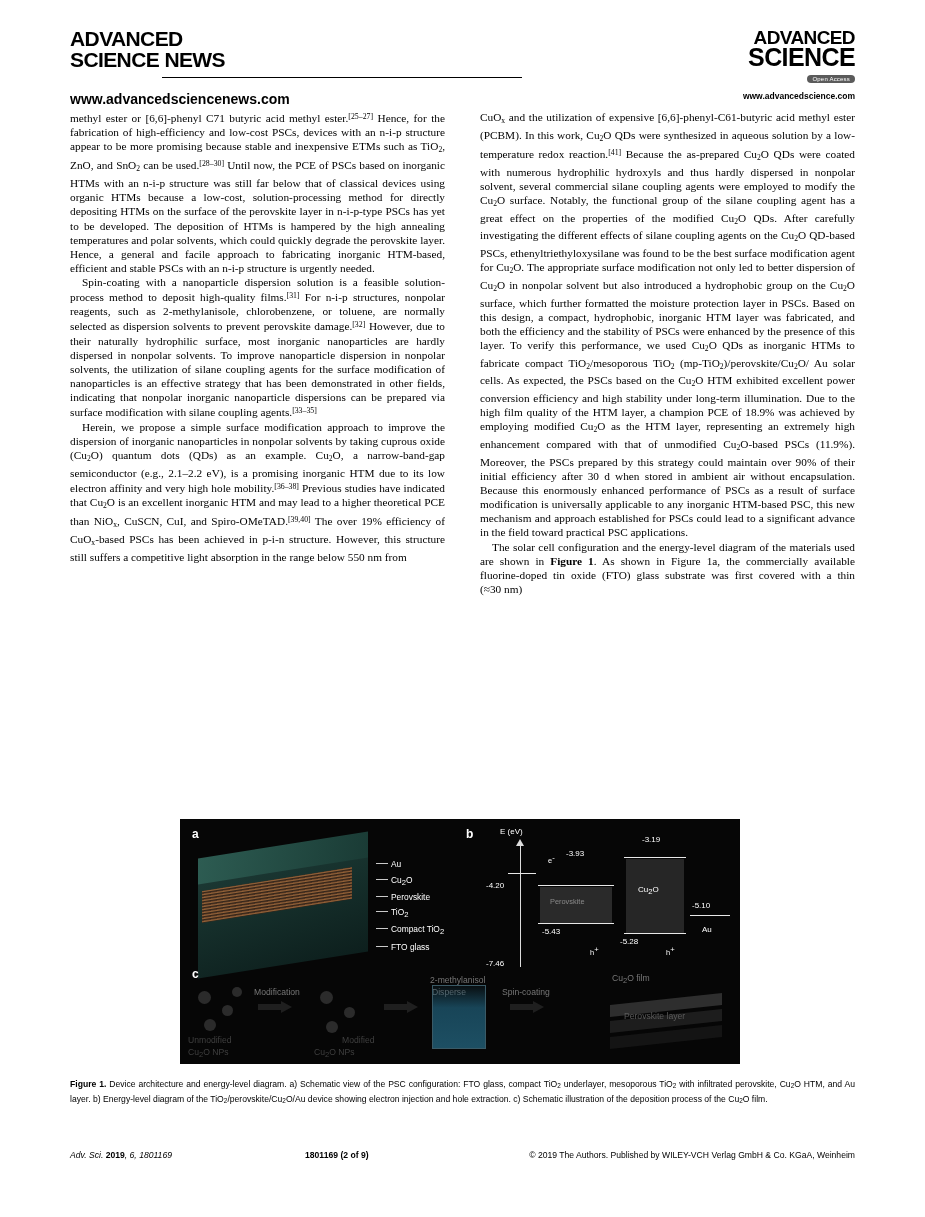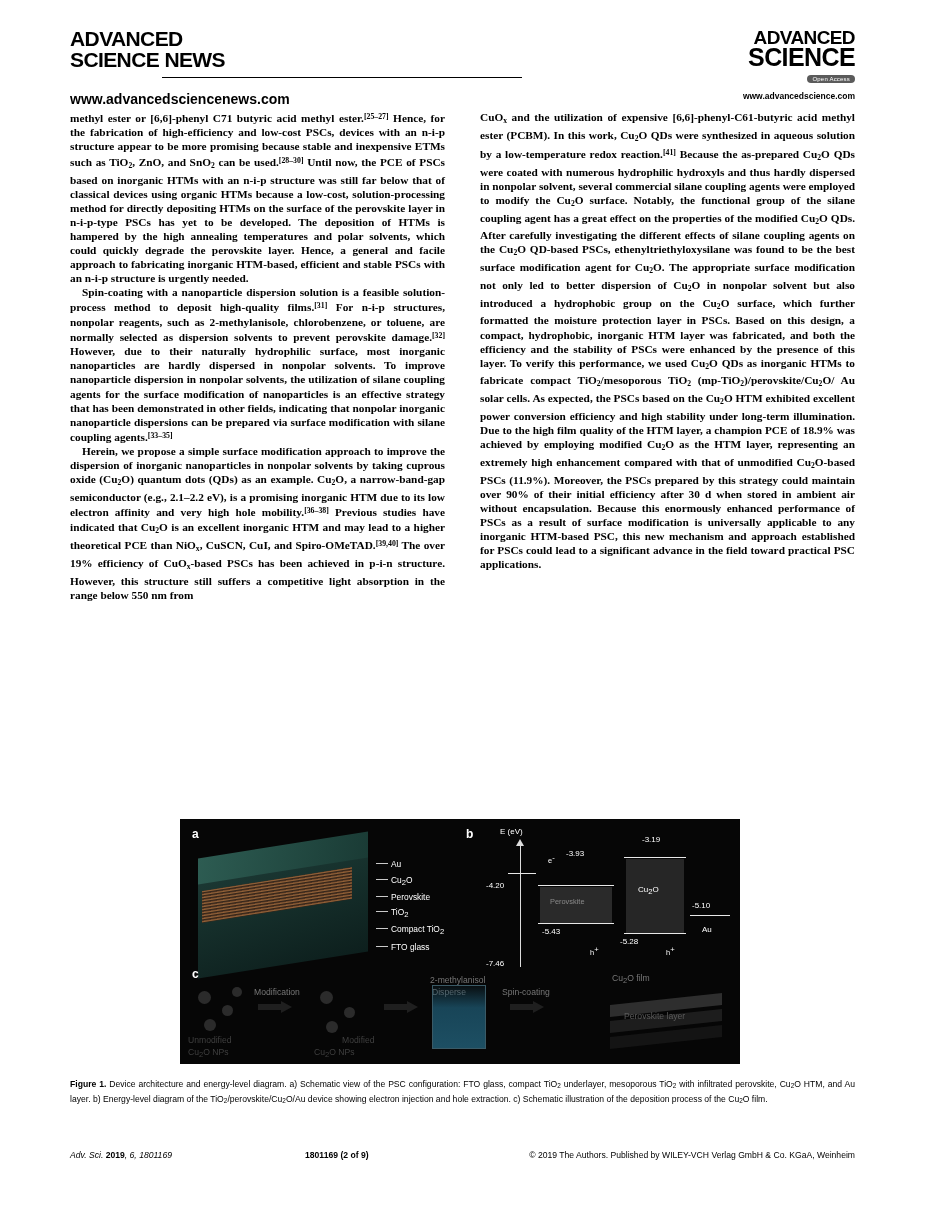--- a/index.html
+++ b/index.html
@@ -109,21 +109,20 @@
   }
   .col {
     position: absolute;
     top: 0;
     width: 375px;
     font-size: 11.3px;
     line-height: 14.1px;
     text-align: justify;
     text-justify: inter-word;
     hyphens: auto;
-    font-weight: bold;
   }
   .col.left { left: 0; }
   .col.right { left: 410px; }
   .col p {
     margin: 0;
     text-indent: 12px;
   }
   .col p.first { text-indent: 0; }
   sub { font-size: 7.6px; vertical-align: -0.22em; }
   sup { font-size: 7.6px; vertical-align: 0.45em; }
@@ -263,20 +262,21 @@
   <div class="columns">
 
     <div class="col left">
       <p class="first">methyl ester or [6,6]-phenyl C71 butyric acid methyl ester.<span class="ref">[25–27]</span> Hence, for the fabrication of high-efficiency and low-cost PSCs, devices with an n-i-p structure appear to be more promising because stable and inexpensive ETMs such as TiO<sub>2</sub>, ZnO, and SnO<sub>2</sub> can be used.<span class="ref">[28–30]</span> Until now, the PCE of PSCs based on inorganic HTMs with an n-i-p structure was still far below that of classical devices using organic HTMs because a low-cost, solution-processing method for directly depositing HTMs on the surface of the perovskite layer in n-i-p-type PSCs has yet to be developed. The deposition of HTMs is hampered by the high annealing temperatures and polar solvents, which could quickly degrade the perovskite layer. Hence, a general and facile approach to fabricating inorganic HTM-based, efficient and stable PSCs with an n-i-p structure is urgently needed.</p>
       <p>Spin-coating with a nanoparticle dispersion solution is a feasible solution-process method to deposit high-quality films.<span class="ref">[31]</span> For n-i-p structures, nonpolar reagents, such as 2-methylanisole, chlorobenzene, or toluene, are normally selected as dispersion solvents to prevent perovskite damage.<span class="ref">[32]</span> However, due to their naturally hydrophilic surface, most inorganic nanoparticles are hardly dispersed in nonpolar solvents. To improve nanoparticle dispersion in nonpolar solvents, the utilization of silane coupling agents for the surface modification of nanoparticles is an effective strategy that has been demonstrated in other fields, indicating that nonpolar inorganic nanoparticle dispersions can be prepared via surface modification with silane coupling agents.<span class="ref">[33–35]</span></p>
       <p>Herein, we propose a simple surface modification approach to improve the dispersion of inorganic nanoparticles in nonpolar solvents by taking cuprous oxide (Cu<sub>2</sub>O) quantum dots (QDs) as an example. Cu<sub>2</sub>O, a narrow-band-gap semiconductor (e.g., 2.1–2.2 eV), is a promising inorganic HTM due to its low electron affinity and very high hole mobility.<span class="ref">[36–38]</span> Previous studies have indicated that Cu<sub>2</sub>O is an excellent inorganic HTM and may lead to a higher theoretical PCE than NiO<sub>x</sub>, CuSCN, CuI, and Spiro-OMeTAD.<span class="ref">[39,40]</span> The over 19% efficiency of CuO<sub>x</sub>-based PSCs has been achieved in p-i-n structure. However, this structure still suffers a competitive light absorption in the range below 550&nbsp;nm from</p>
     </div>
 
     <div class="col right">
       <p class="first">CuO<sub>x</sub> and the utilization of expensive [6,6]-phenyl-C61-butyric acid methyl ester (PCBM). In this work, Cu<sub>2</sub>O QDs were synthesized in aqueous solution by a low-temperature redox reaction.<span class="ref">[41]</span> Because the as-prepared Cu<sub>2</sub>O QDs were coated with numerous hydrophilic hydroxyls and thus hardly dispersed in nonpolar solvent, several commercial silane coupling agents were employed to modify the Cu<sub>2</sub>O surface. Notably, the functional group of the silane coupling agent has a great effect on the properties of the modified Cu<sub>2</sub>O QDs. After carefully investigating the different effects of silane coupling agents on the Cu<sub>2</sub>O QD-based PSCs, ethenyltriethyloxysilane was found to be the best surface modification agent for Cu<sub>2</sub>O. The appropriate surface modification not only led to better dispersion of Cu<sub>2</sub>O in nonpolar solvent but also introduced a hydrophobic group on the Cu<sub>2</sub>O surface, which further formatted the moisture protection layer in PSCs. Based on this design, a compact, hydrophobic, inorganic HTM layer was fabricated, and both the efficiency and the stability of PSCs were enhanced by the presence of this layer. To verify this performance, we used Cu<sub>2</sub>O QDs as inorganic HTMs to fabricate compact TiO<sub>2</sub>/mesoporous TiO<sub>2</sub> (mp-TiO<sub>2</sub>)/perovskite/Cu<sub>2</sub>O/ Au solar cells. As expected, the PSCs based on the Cu<sub>2</sub>O HTM exhibited excellent power conversion efficiency and high stability under long-term illumination. Due to the high film quality of the HTM layer, a champion PCE of 18.9% was achieved by employing modified Cu<sub>2</sub>O as the HTM layer, representing an extremely high enhancement compared with that of unmodified Cu<sub>2</sub>O-based PSCs (11.9%). Moreover, the PSCs prepared by this strategy could maintain over 90% of their initial efficiency after 30&nbsp;d when stored in ambient air without encapsulation. Because this enormously enhanced performance of PSCs as a result of surface modification is universally applicable to any inorganic HTM-based PSC, this new mechanism and approach established for PSCs could lead to a significant advance in the field toward practical PSC applications.</p>
+      <p>The solar cell configuration and the energy-level diagram of the materials used are shown in <b>Figure 1</b>. As shown in Figure 1a, the commercially available fluorine-doped tin oxide (FTO) glass substrate was first covered with a thin (≈30&nbsp;nm)</p>
     </div>
   </div>
 
   <div class="figure">
     <div class="fig-inner">
 
       <div class="lbl panel-letter" style="left:12px; top:8px;">a</div>
       <div class="device-stack"></div>
       <div class="device-top"></div>
       <div class="device-lines"></div>

